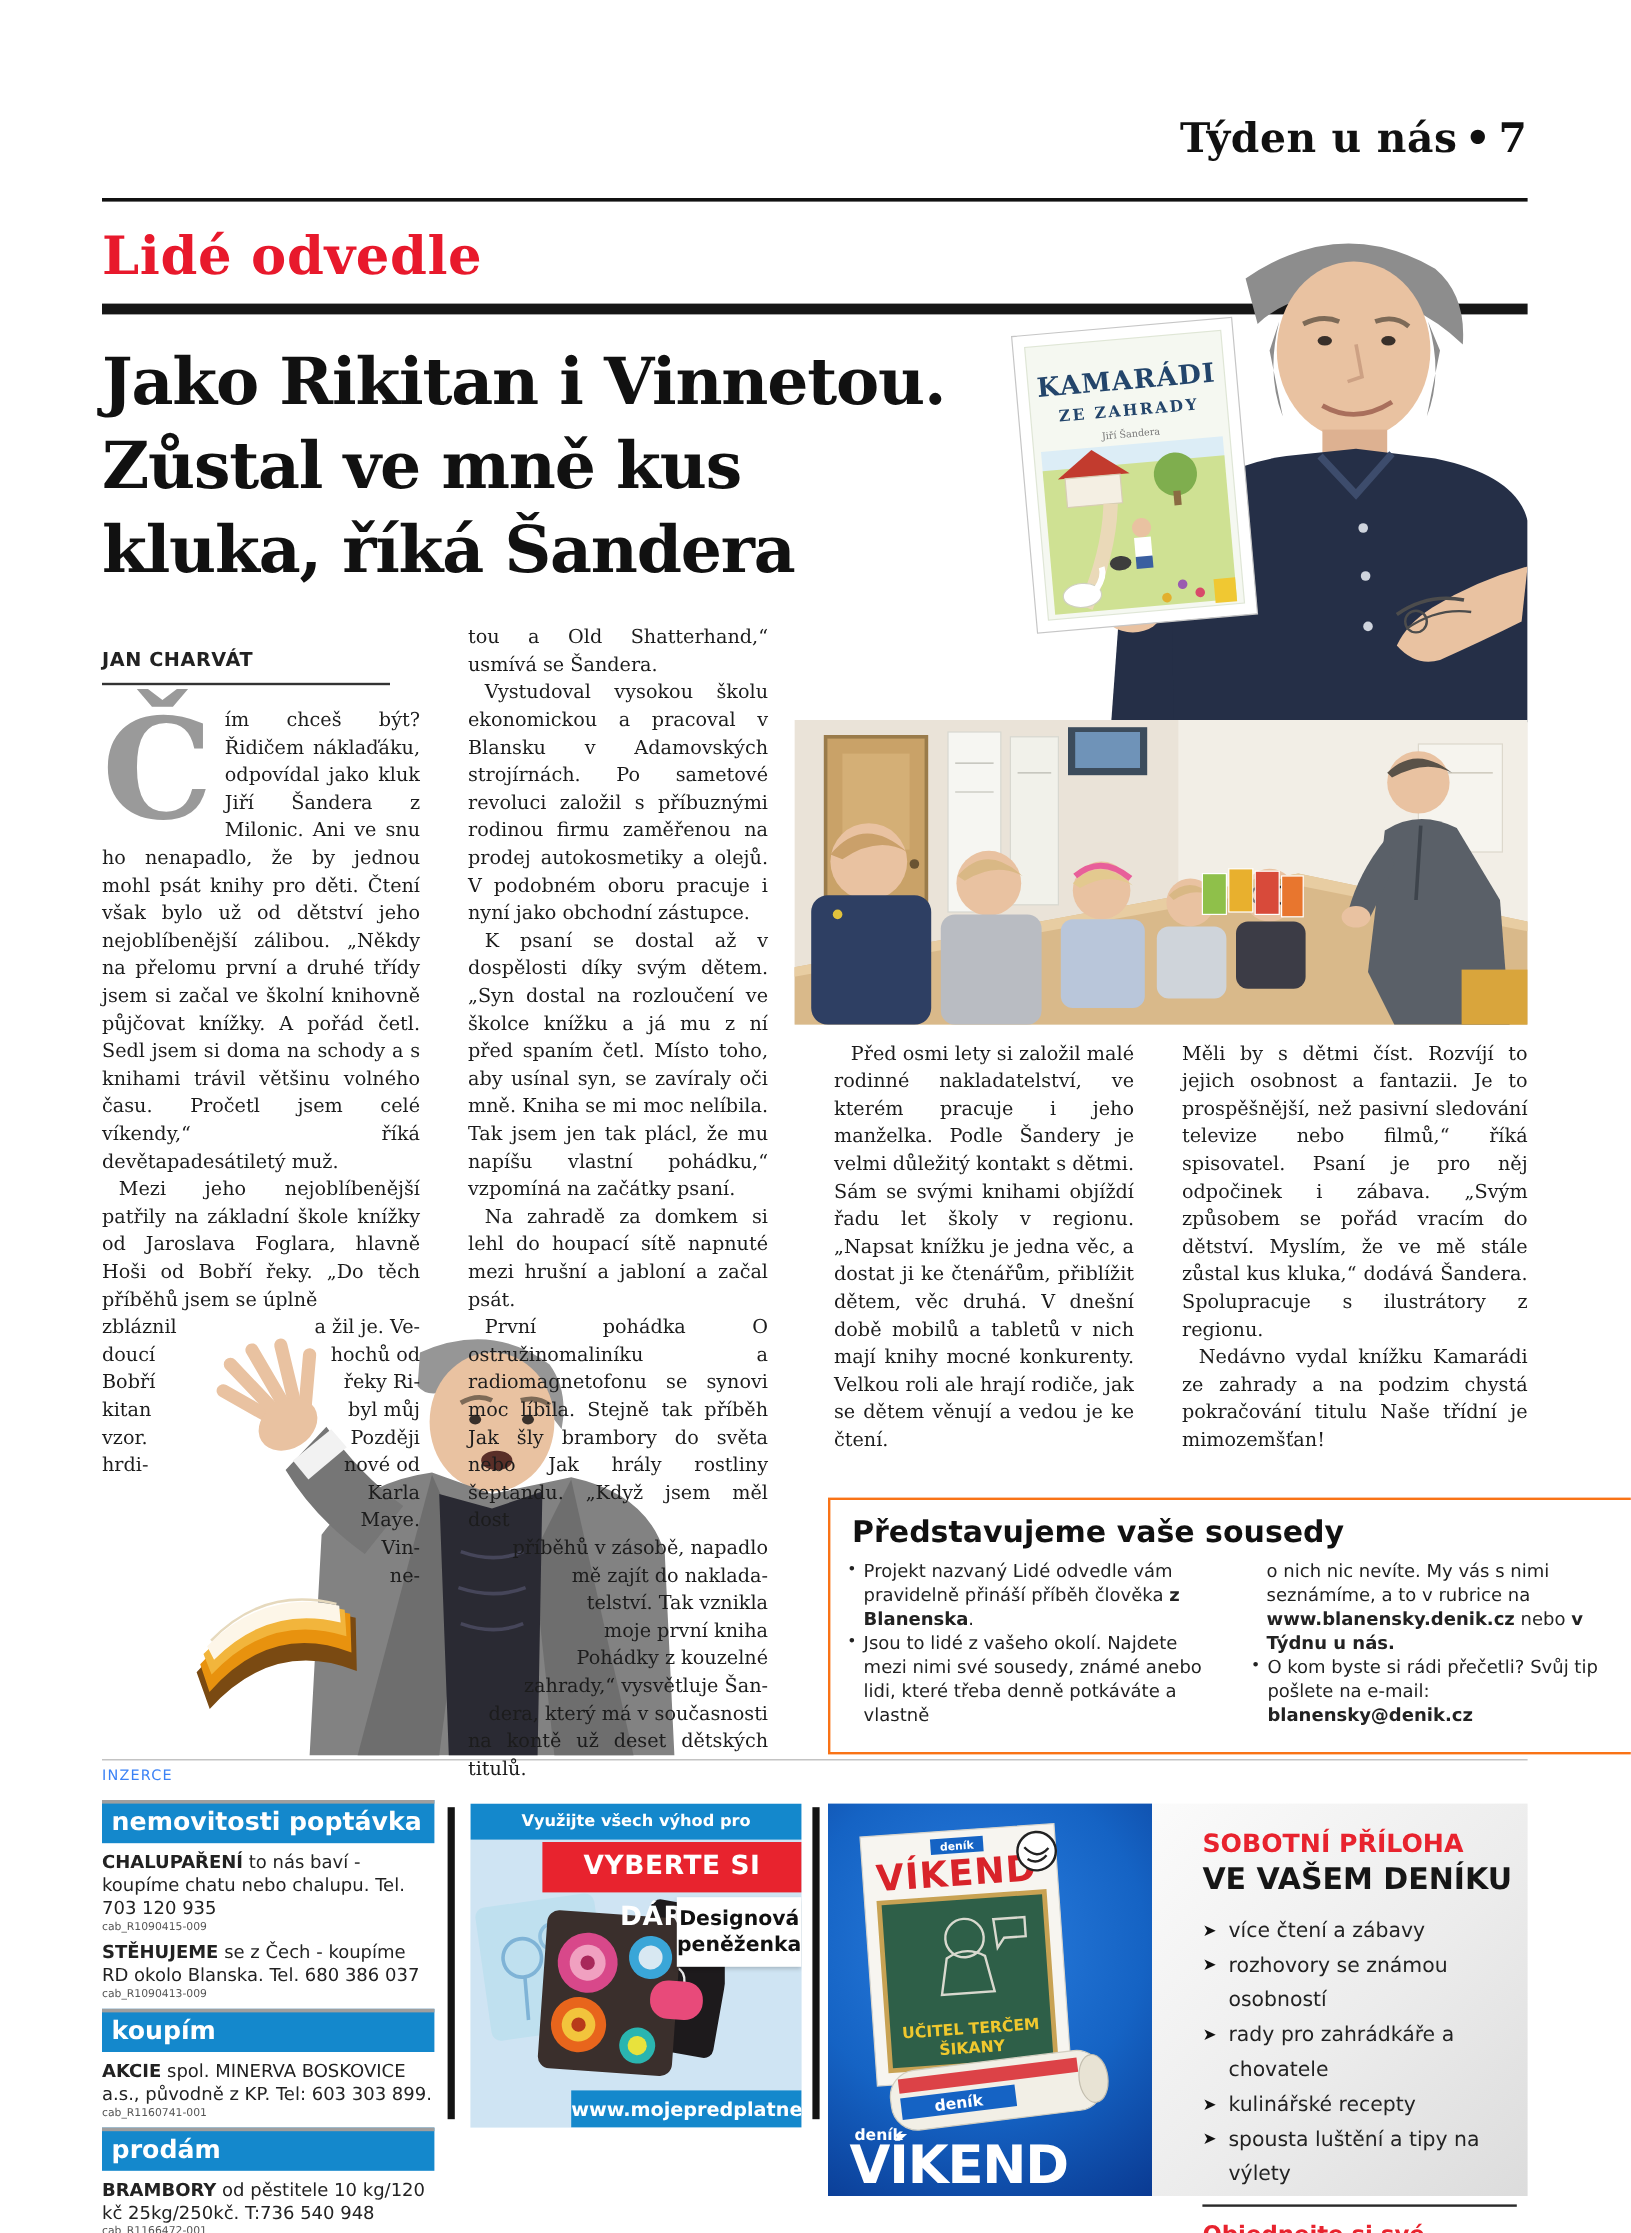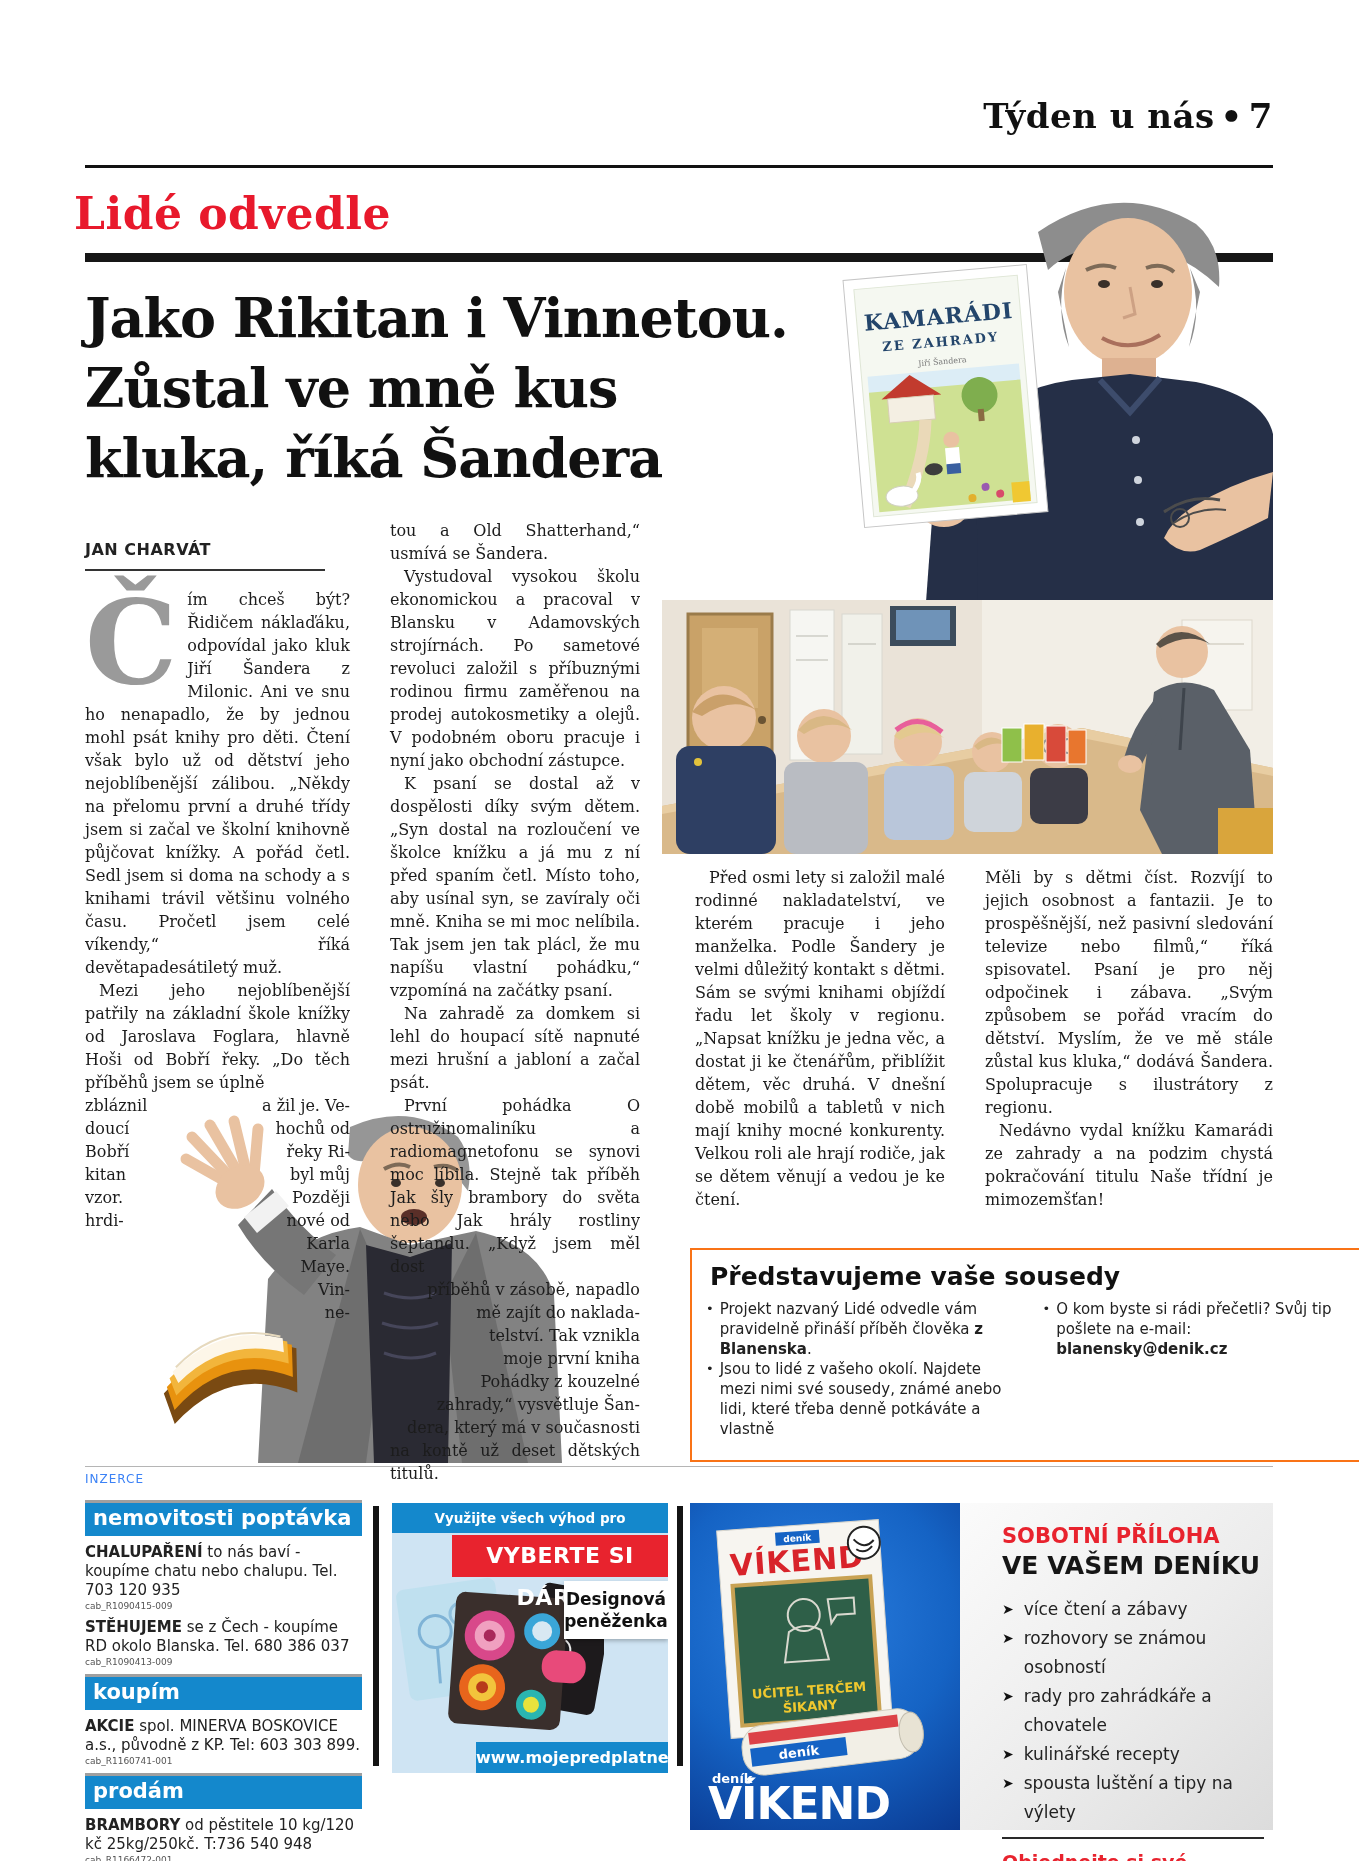--- a/index.html
+++ b/index.html
@@ -9,21 +9,21 @@
     font-family:"DejaVu Serif", serif; color:#1a1a1a;
   }
   .abs { position:absolute; }
 
   
   .masthead { top:96px; right:86px; font-size:34px; font-weight:bold; letter-spacing:.5px; color:#111; }
   .masthead .dot { padding:0 6px; }
   .header-rule { left:85px; top:165px; width:1188px; height:3px; background:#111; }
 
   
-  .section-label { left:74px; top:188px; font-size:44px; font-weight:bold; color:#e8192c; letter-spacing:.5px; }
+  .section-label { left:85px; top:188px; font-size:44px; font-weight:bold; color:#e8192c; letter-spacing:.5px; }
   .section-rule { left:85px; top:253px; width:1188px; height:9px; background:#161616; }
 
   
   .headline { left:85px; top:283px; width:745px; font-size:54px; line-height:70px;
     font-weight:bold; color:#111; letter-spacing:-1px; }
 
   
   .byline { left:85px; top:540px; font-family:"DejaVu Sans",sans-serif; font-size:16px; font-weight:bold; letter-spacing:.5px; color:#222; }
   .byline-rule { left:85px; top:569px; width:240px; height:2px; background:#333; }
 
@@ -328,20 +328,23 @@
       <div class="sbullet">
         <span class="glyph">•</span>
         <span><span>Projekt nazvaný Lidé odvedle vám pravidelně přináší příběh člověka </span><b>z Blanenska</b><span>.</span></span>
       </div>
       <div class="sbullet">
         <span class="glyph">•</span>
         <span>Jsou to lidé z vašeho okolí. Najdete mezi nimi své sousedy, známé anebo lidi, které třeba denně potkáváte a vlastně</span>
       </div>
     </div>
     <div class="sbox-col">
+      <div class="sb-cont">
+        <span>o nich nic nevíte. My vás s nimi seznámíme, a to v rubrice na </span><b>www.blanensky.denik.cz</b><span> nebo </span><b>v Týdnu u nás.</b>
+      </div>
       <div class="sbullet">
         <span class="glyph">•</span>
         <span><span>O kom byste si rádi přečetli? Svůj tip pošlete na e-mail: </span><b>blanensky@denik.cz</b></span>
       </div>
     </div>
   </div>
 </div>
 
 <div class="abs inz-rule"></div>
 <div class="abs inz-label">INZERCE</div>

